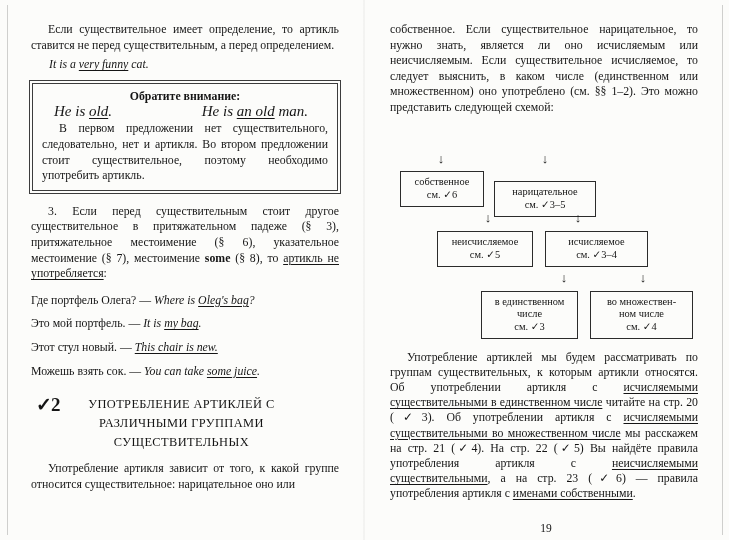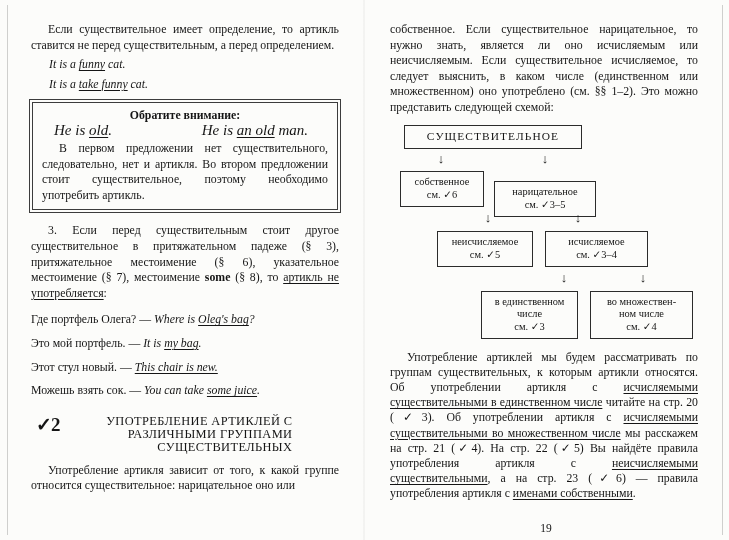--- a/index.html
+++ b/index.html
@@ -26,40 +26,39 @@
     outline-offset:2px;padding:4px 9px 6px;background:#fcfcfa;}
   .nb-title{text-align:center;font-weight:bold;font-size:11.8px;line-height:16px;}
   .nb-row{display:flex;justify-content:space-between;padding:0 20px 1px 12px;
     font-size:15px;line-height:15.6px;}
   .nb-body{margin-top:1px;}
   .para3{margin-top:13px;}
   .dlg{margin:8px 0 0;font-size:11.8px;line-height:15.6px;text-align:left;}
   .dlg.first{margin-top:11px;}
   .section-head{display:flex;gap:11px;margin:16px 0 0 5px;align-items:flex-start;}
   .mark{font-size:19px;font-weight:bold;line-height:19px;letter-spacing:-1px;}
-  .sec-title{font-size:12.4px;line-height:13px;letter-spacing:.4px;width:222px;text-align:right;}
+  .sec-title{font-size:12.4px;line-height:19px;letter-spacing:.4px;width:222px;text-align:center;}
   .para-last{margin-top:9px;}
   .pagenum{position:absolute;bottom:6px;left:0;right:0;text-align:center;font-size:11.5px;}
   .diagram{position:relative;height:216px;margin:9px 0 0 0;}
   .dbox{position:absolute;border:1px solid #2b2b2b;background:#fcfcfa;box-sizing:border-box;
     display:flex;flex-direction:column;justify-content:center;text-align:center;
     font-size:10.4px;line-height:12.6px;padding:1px 2px;}
   .dbox.root{font-size:11.4px;letter-spacing:1.1px;}
   .arr{position:absolute;font-size:13px;line-height:18px;width:12px;text-align:center;}
   .para2{margin-top:9px;line-height:15.2px;}
 </style>
 </head>
 <body>
 
 <div class="spread">
 
   <div class="page left">
     <p class="body ind">Если существительное имеет определение, то артикль ставится не перед существительным, а перед определением.</p>
-    <p class="ex italic"><span>It is a </span><span class="u">funny</span><span> cat.</span></p>
-    <p class="ex italic"><span>It is a </span><span class="u">take funny</span><span> cat.</span></p>
+    <p class="ex italic"><span>It is a </span><span class="u">very funny</span><span> cat.</span></p>
 
     <div class="notebox">
       <div class="nb-title">Обратите внимание:</div>
       <div class="nb-row">
         <span class="italic"><span>He is </span><span class="u">old</span><span>.</span></span>
         <span class="italic"><span>He is </span><span class="u">an old</span><span> man.</span></span>
       </div>
       <p class="body ind nb-body">В первом предложении нет существительного, следовательно, нет и артикля. Во втором предложении стоит существительное, поэтому необходимо употребить артикль.</p>
     </div>
 
@@ -76,23 +75,20 @@
     </div>
 
     <p class="body ind para-last">Употребление артикля зависит от того, к какой группе относится существительное: нарицательное оно или</p>
 
   </div>
 
   <div class="page right">
     <p class="body">собственное. Если существительное нарицательное, то нужно знать, является ли оно исчисляемым или неисчисляемым. Если существительное исчисляемое, то следует выяснить, в каком числе (единственном или множественном) оно употреблено (см. §§ 1–2). Это можно представить следующей схемой:</p>
 
     <div class="diagram">
-      <div class="dbox root" style="left:14px;top:0;width:178px;height:24px;">
-        <div>СУЩЕСТВИТЕЛЬНОЕ</div>
-      </div>
 
       <div class="arr" style="left:45px;top:25px;">↓</div>
       <div class="arr" style="left:149px;top:25px;">↓</div>
 
       <div class="dbox" style="left:10px;top:46px;width:84px;height:36px;">
         <div>собственное</div>
         <div>см. ✓6</div>
       </div>
       <div class="dbox" style="left:104px;top:56px;width:102px;height:36px;">
         <div>нарицательное</div>

